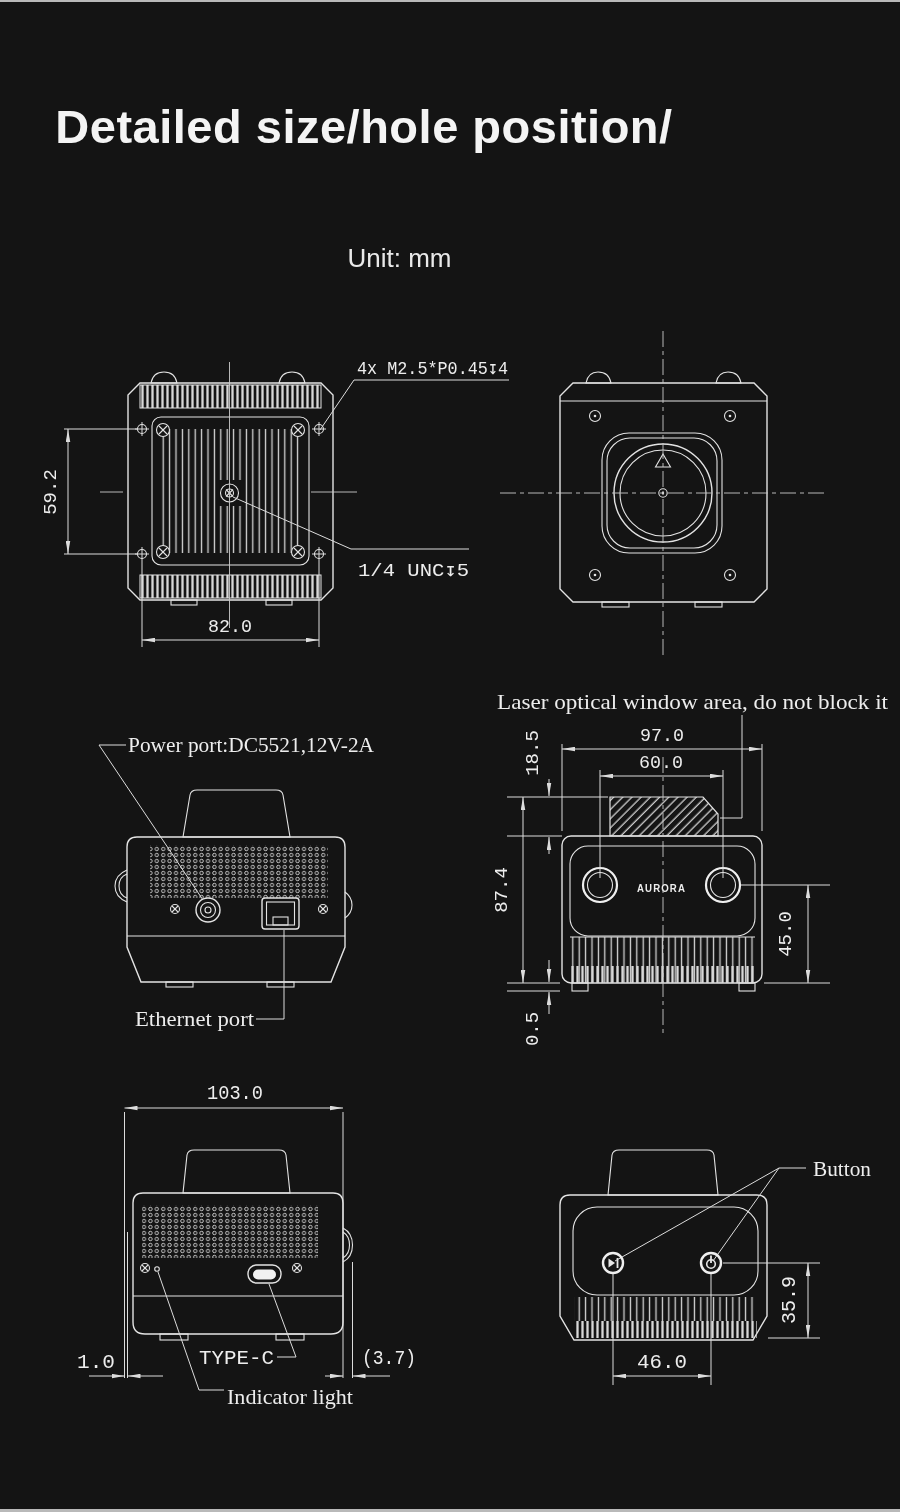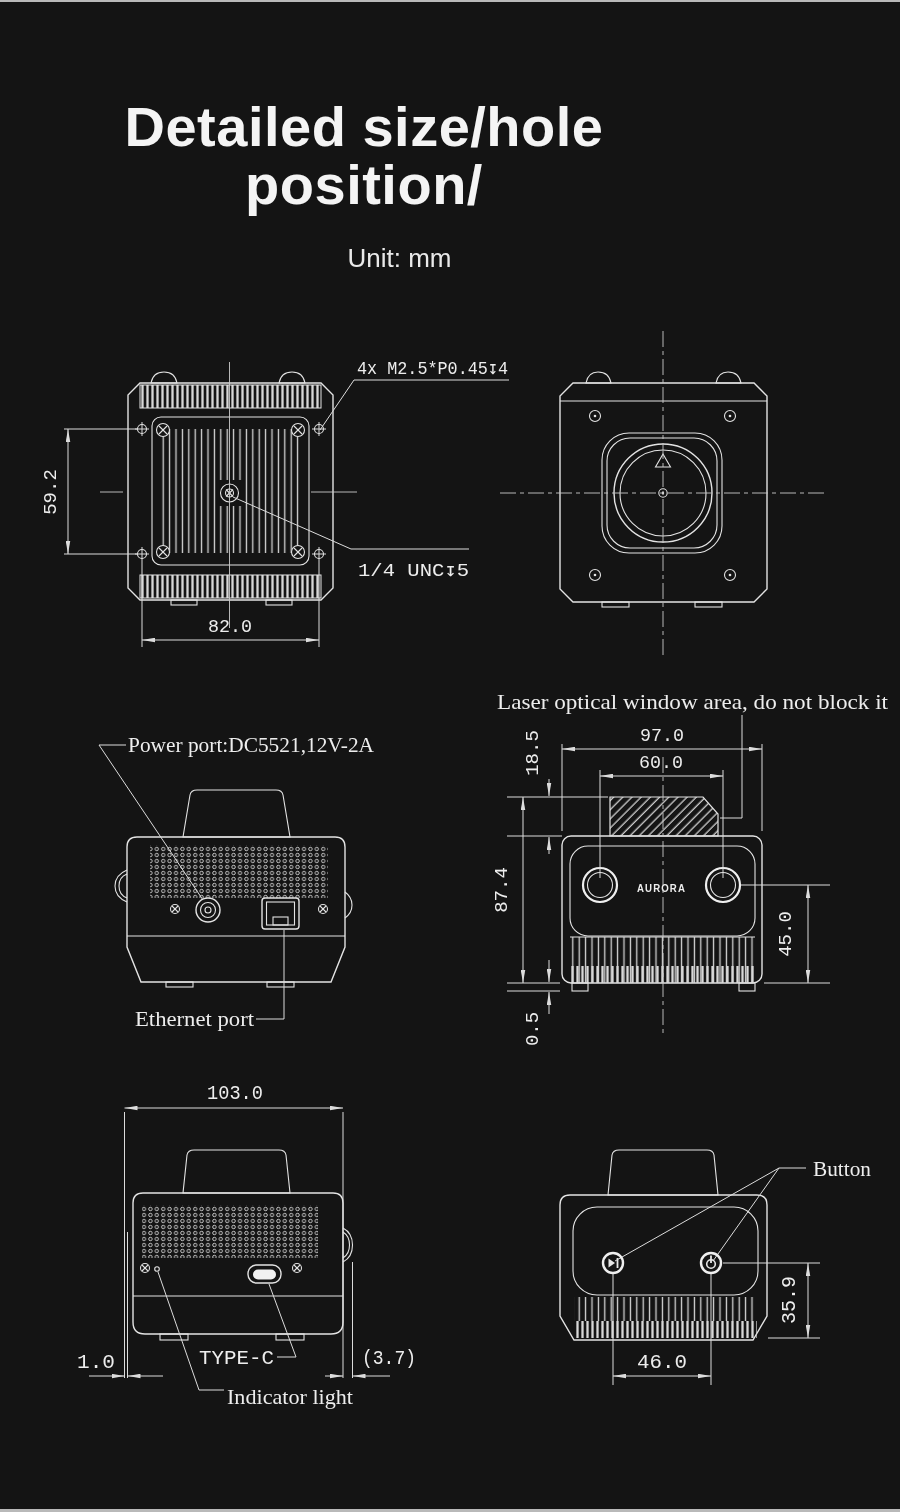--- a/index.html
+++ b/index.html
@@ -9,21 +9,21 @@
     background:#141414;
     overflow:hidden;
     font-family:"Liberation Sans", sans-serif;
   }
   .edge-strip{position:absolute;left:0;width:900px;background:#b9b9b9;}
   #strip-top{top:0;height:2px;}
   #strip-bottom{top:1509px;height:3px;}
   .title{
     position:absolute;top:98px;left:0;width:728px;
     text-align:center;color:#f4f4f4;
-    font-size:56px;font-weight:bold;line-height:58px;
+    font-size:47px;font-weight:bold;line-height:58px;
     letter-spacing:0.5px;
   }
   .unit{
     position:absolute;top:243px;left:0;width:799px;
     text-align:center;color:#e9e9e9;
     font-size:26px;font-weight:400;
   }
   svg{position:absolute;}
   svg text{fill:#ededed;}
   .cad{font-family:"Liberation Mono","DejaVu Sans Mono","DejaVu Sans",monospace;font-size:19px;}

